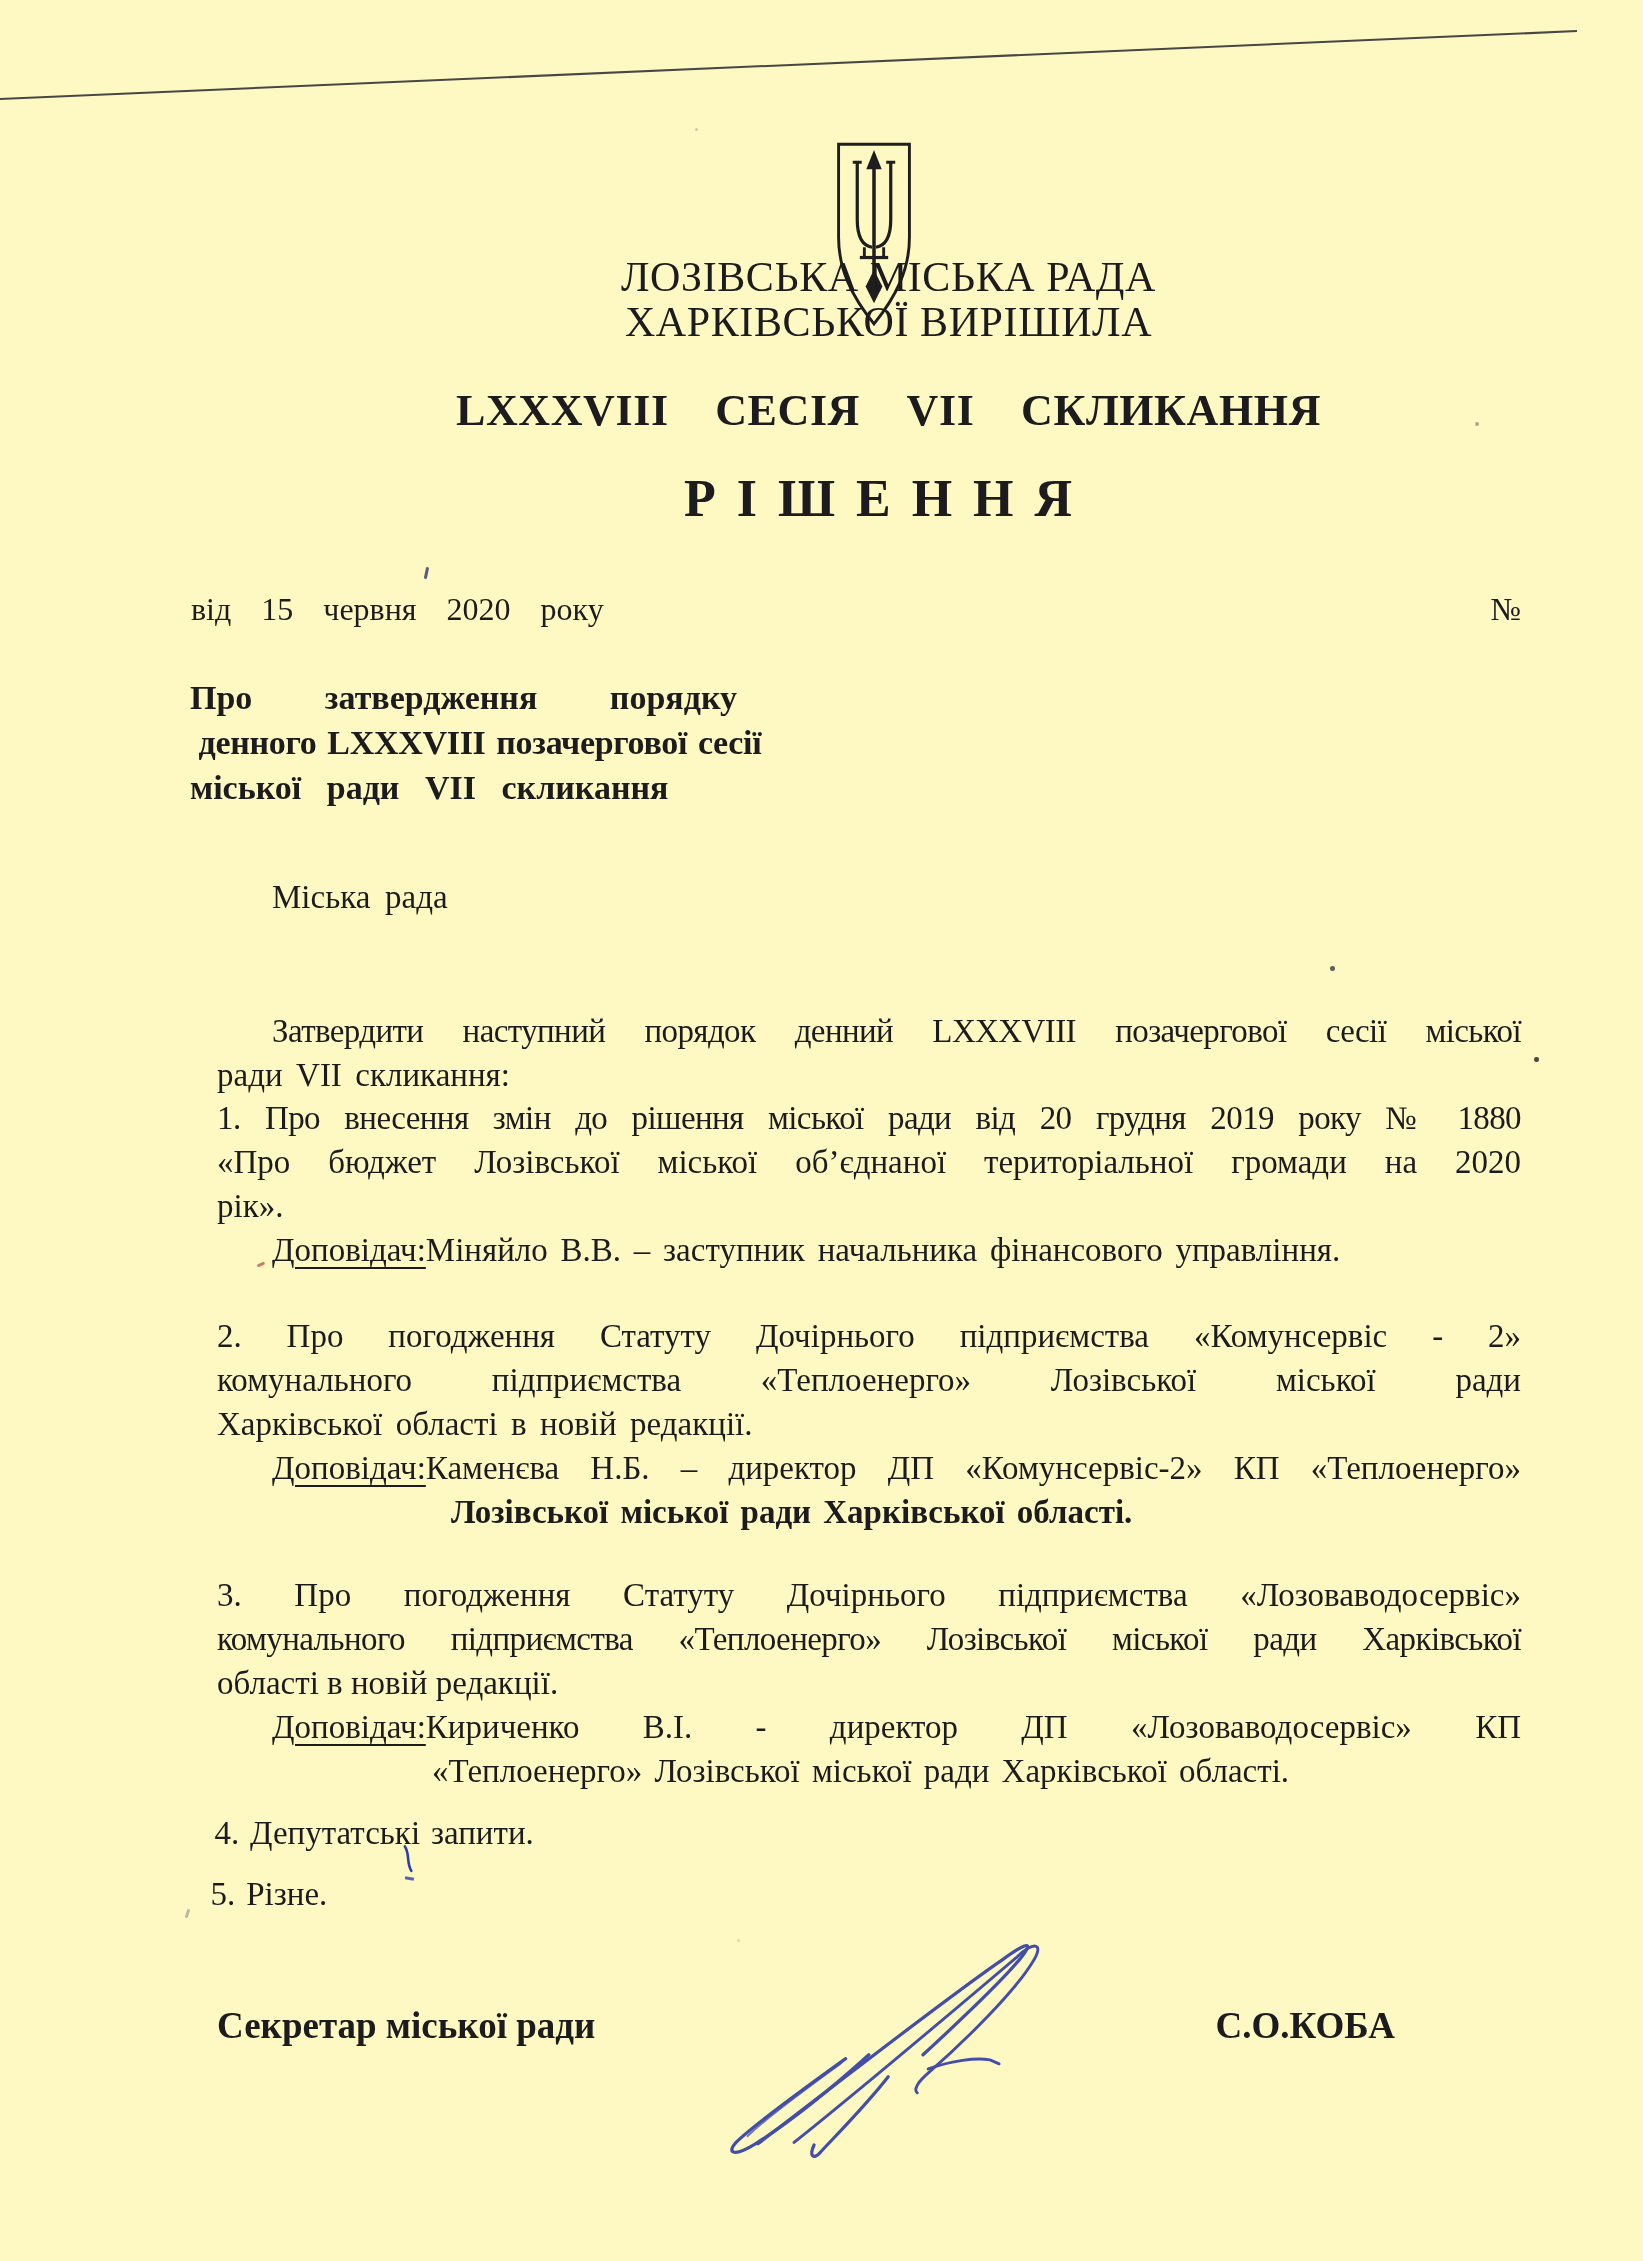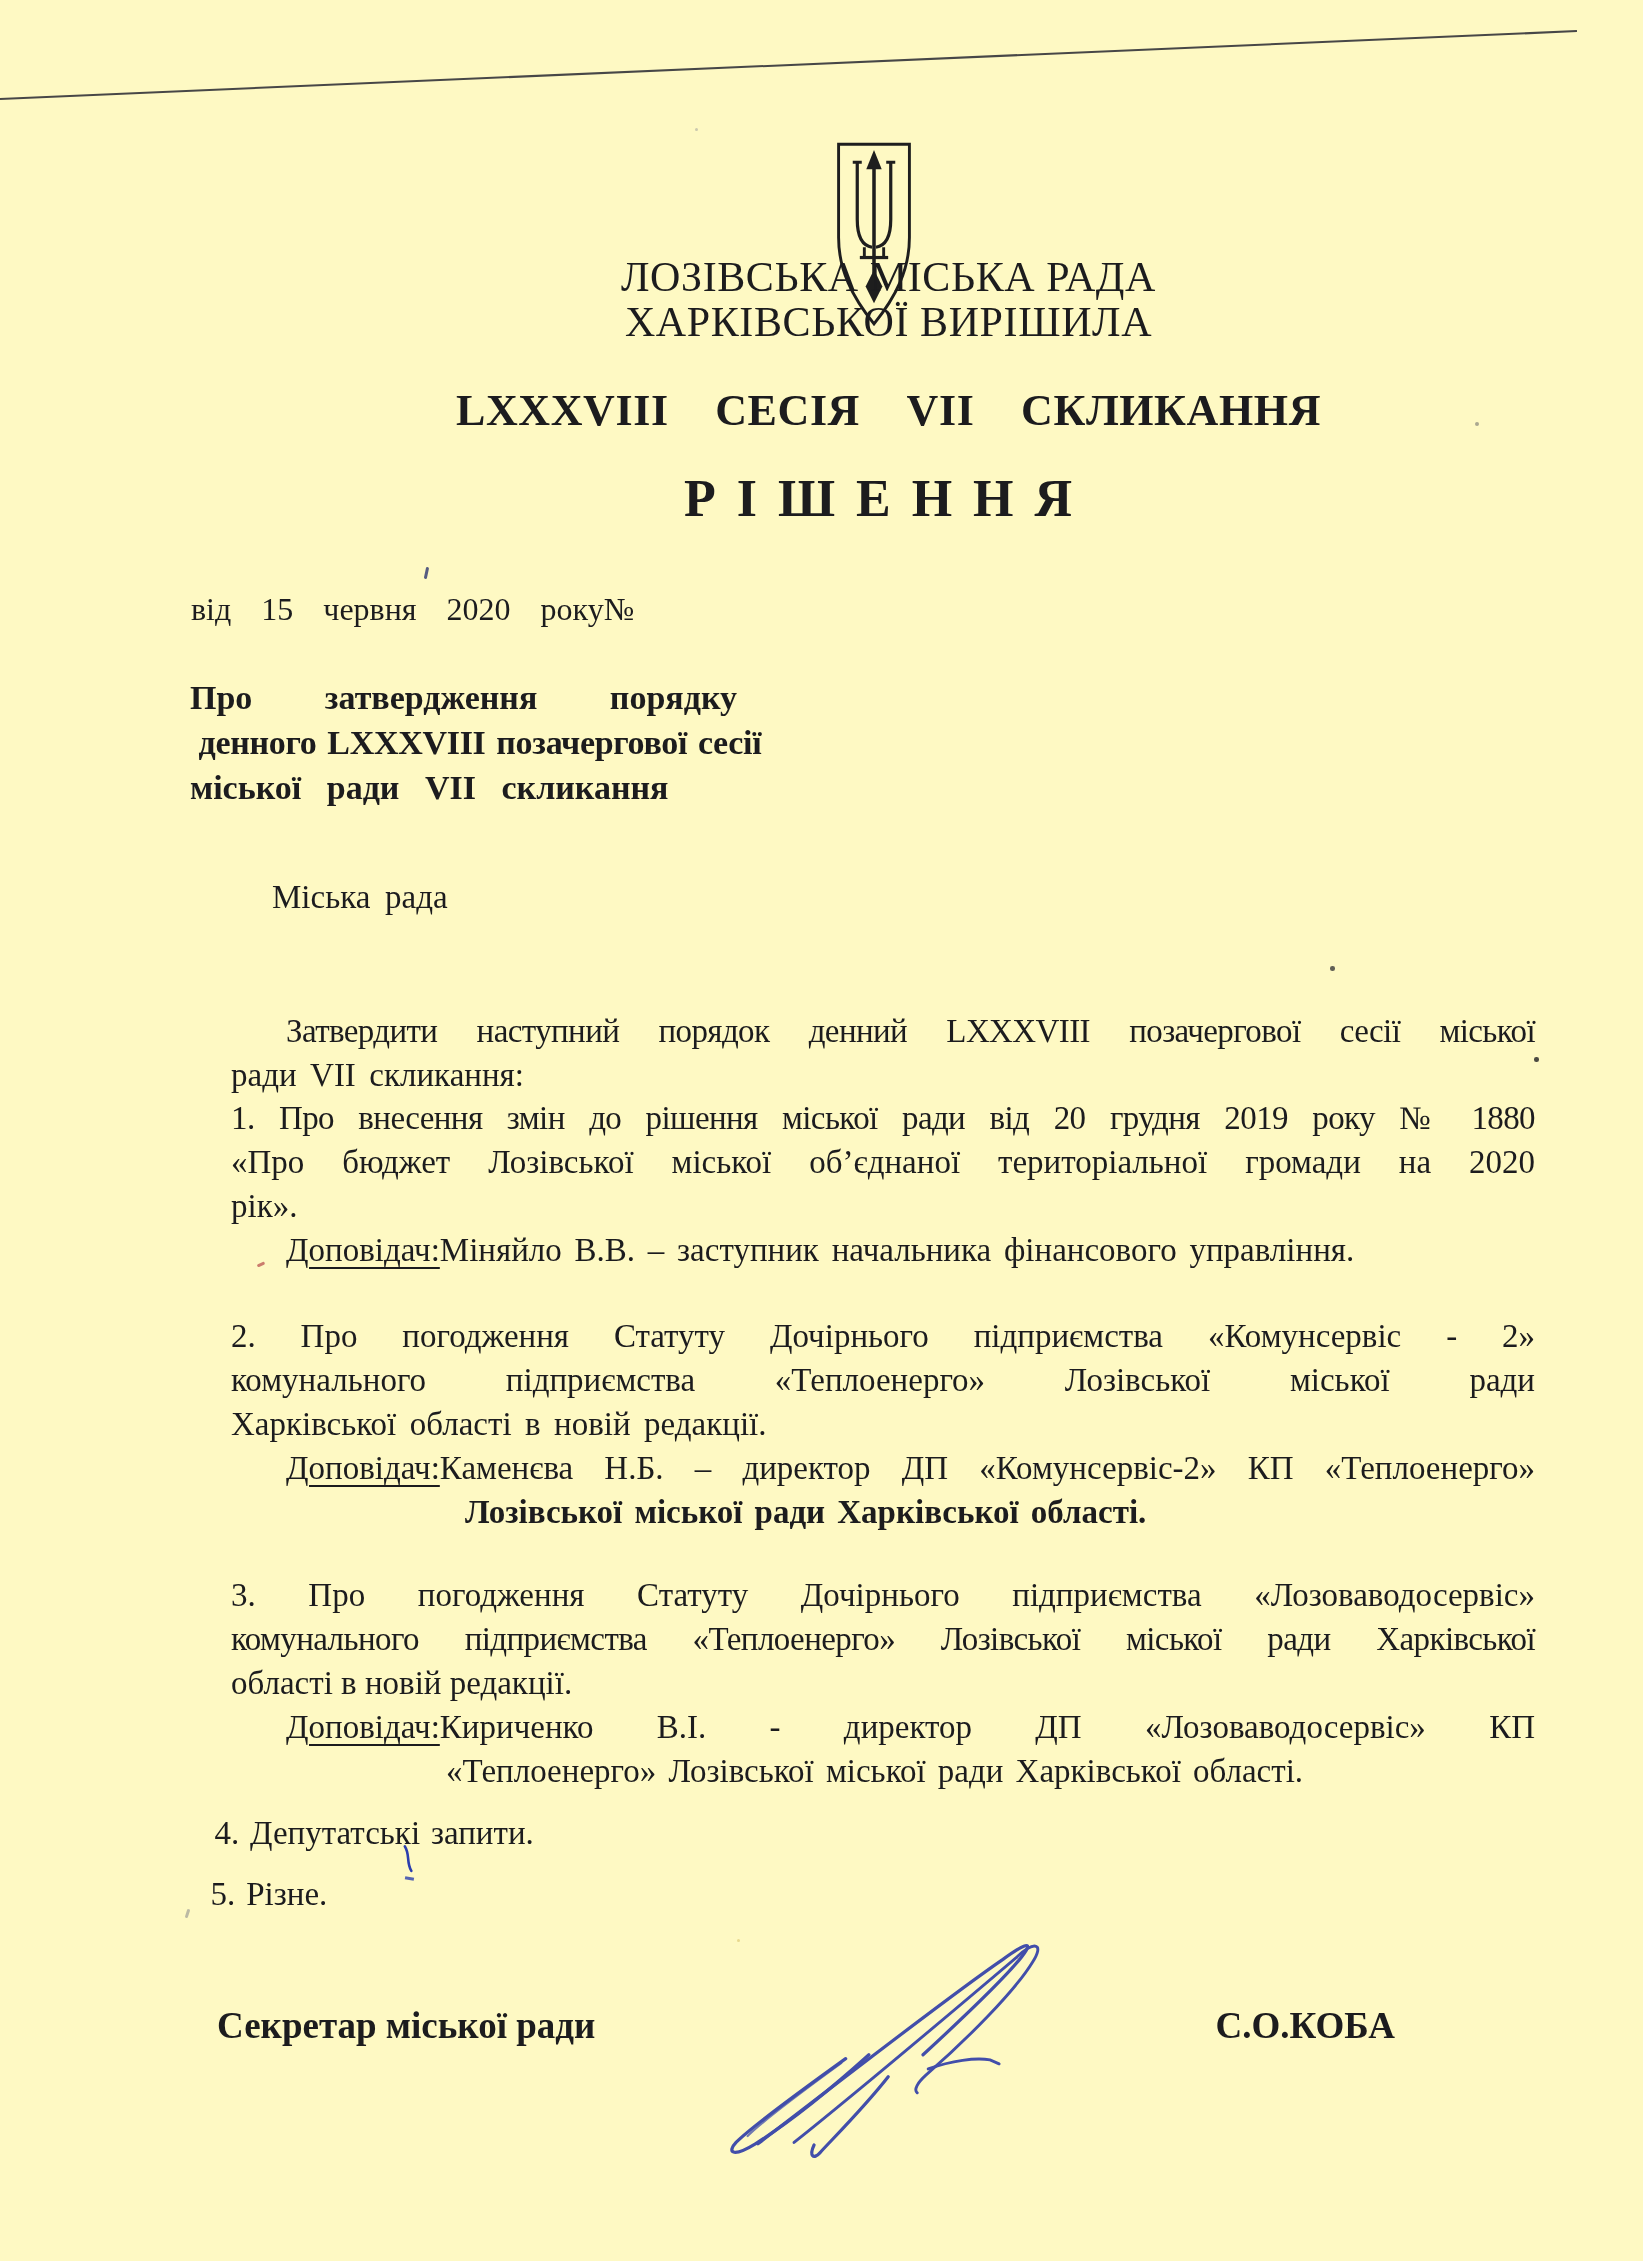--- a/index.html
+++ b/index.html
@@ -7,30 +7,30 @@
     position:relative;width:1644px;height:2261px;background:#fef9c3;
     font-family:"Liberation Serif","DejaVu Serif",serif;color:#1c1c1e;
     overflow:hidden;
   }
   .abs{position:absolute;}
   
   .org{left:133px;width:1511px;text-align:center;font-size:42px;line-height:45px;letter-spacing:0.6px;}
   .session{left:133px;width:1511px;text-align:center;font-size:44px;line-height:48px;font-weight:bold;word-spacing:35px;letter-spacing:0.6px;}
   .doctype{left:133px;width:1511px;text-align:center;font-size:52px;line-height:48px;font-weight:bold;letter-spacing:21px;}
   
-  .daterow{left:191px;width:1330px;display:flex;justify-content:flex-start;align-items:flex-start;font-size:32px;line-height:44px;}
+  .daterow{left:191px;width:1330px;display:flex;justify-content:space-between;align-items:flex-start;font-size:32px;line-height:44px;}
   .datetext{word-spacing:22px;}
   .numsign{font-size:32px;}
   
   .subject{left:190px;width:580px;font-size:34px;line-height:45px;font-weight:bold;}
   .subject .s1{word-spacing:64px;white-space:nowrap;}
   .subject .s2{white-space:nowrap;letter-spacing:-0.3px;word-spacing:2.6px;text-align:center;}
   .subject .s3{white-space:nowrap;word-spacing:17px;}
   
-  .body-col{left:217px;width:1304px;margin-left:14px;}
+  .body-col{left:217px;width:1304px;}
   .line{font-size:33px;line-height:44px;}
   .just{text-align:justify;text-align-last:justify;}
   .tight{letter-spacing:-0.6px;}
   .ind{text-indent:55px;}
   .opening{left:217px;font-size:33px;line-height:44px;word-spacing:6.4px;margin:0;}
   .resolved{left:161px;width:1483px;text-align:center;font-size:37px;line-height:44px;font-weight:bold;letter-spacing:15.5px;}
   .rep-label{text-decoration:underline;text-decoration-thickness:2.3px;text-underline-offset:6.4px;}
   .rep1-plain{word-spacing:4.5px;}
   .rep2-a{margin-left:234px;word-spacing:3.9px;font-weight:bold;}
   .rep2-b{margin-left:215px;word-spacing:3.9px;}

